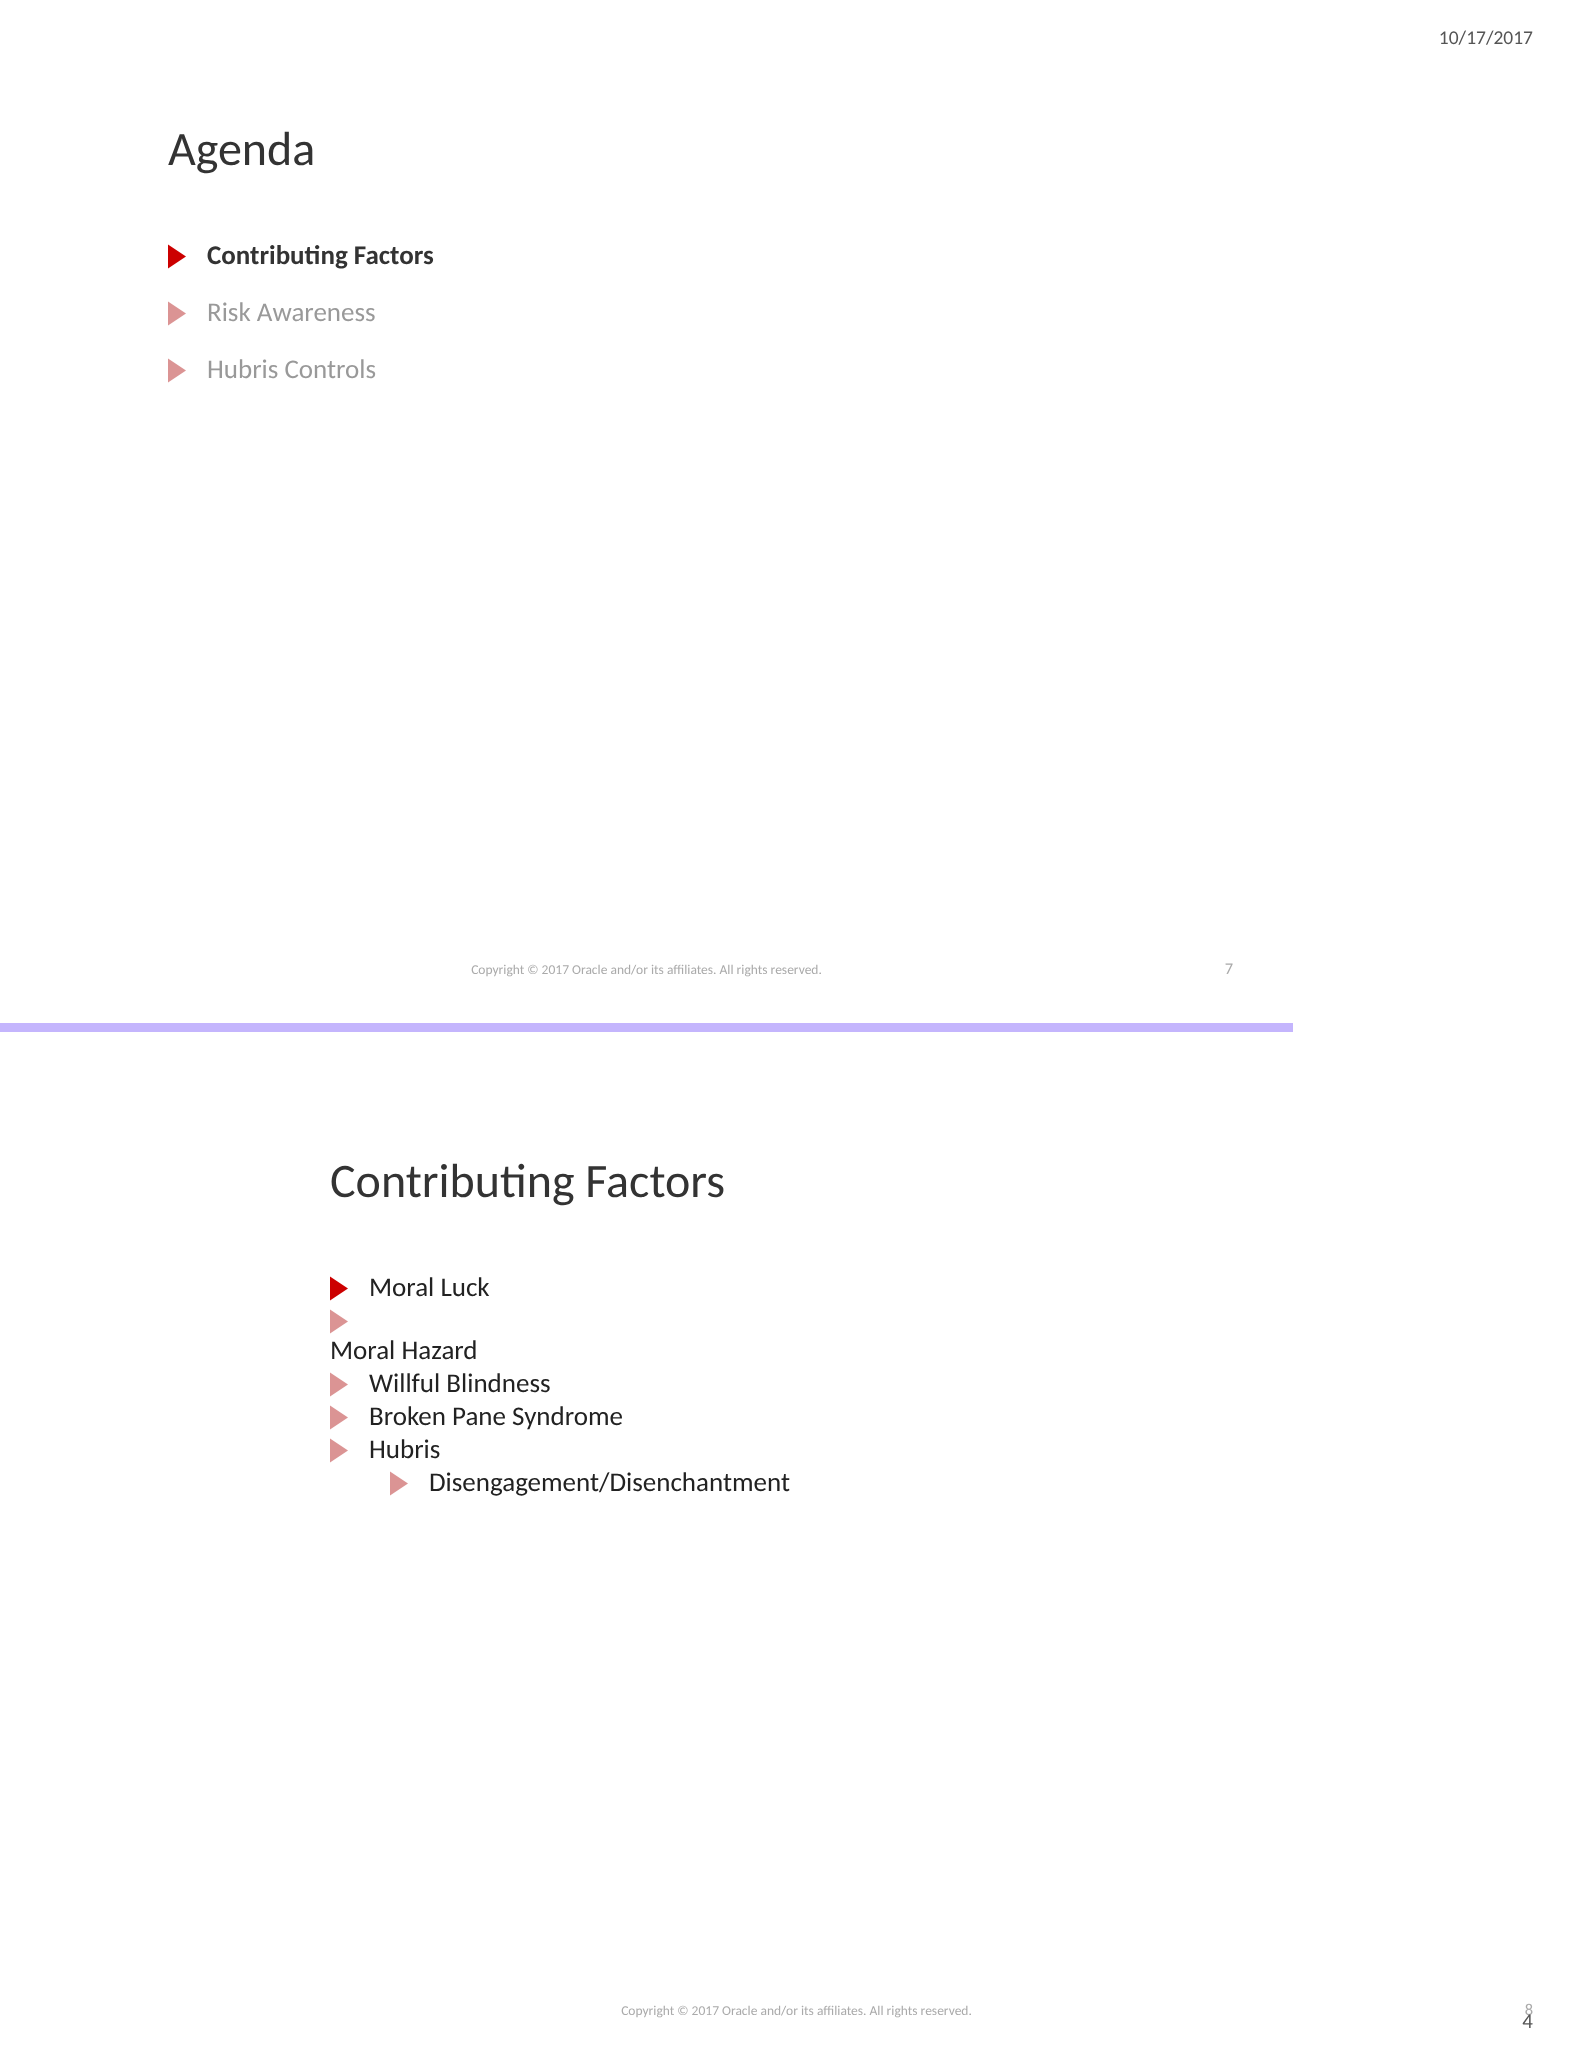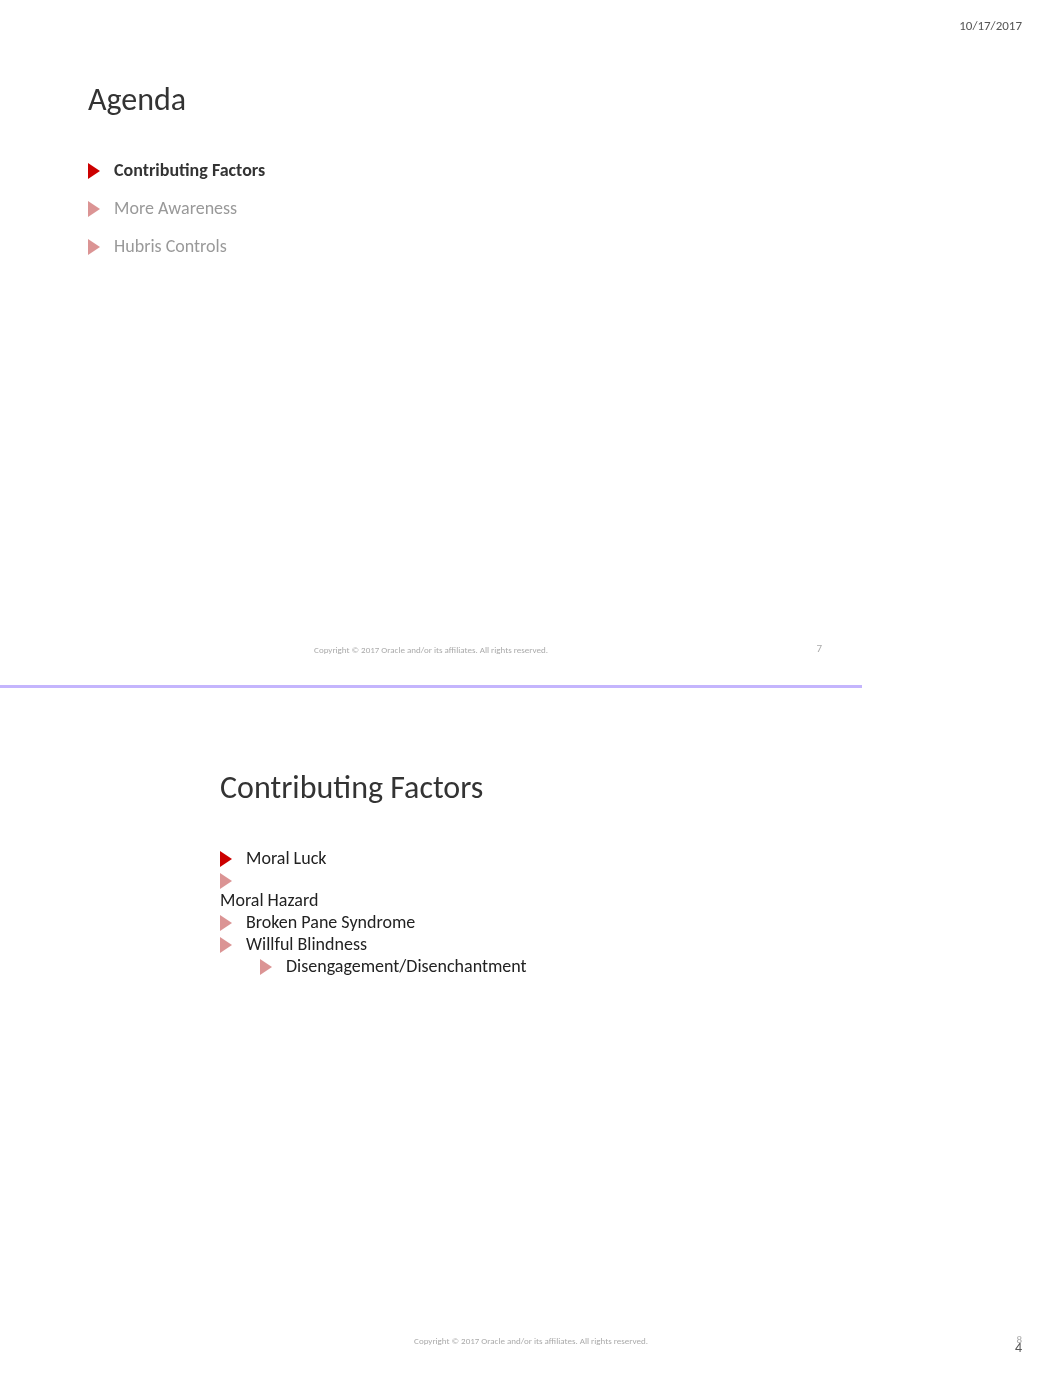--- a/index.html
+++ b/index.html
@@ -30,22 +30,22 @@
       font-size: 13px;
       color: #555;
     }
 
     
     .slide-1 {
       position: relative;
       width: 862px;
       height: 688px;
       background: #fff;
-      border-bottom: 3px solid #c4b5fd;
-      padding: 80px 220px 40px 88px;
+      border-bottom: 6px solid #c4b5fd;
+      padding: 80px 220px 40px 112px;
     }
 
     .slide-1 .page-number {
       position: absolute;
       bottom: 30px;
       right: 40px;
       font-size: 11px;
       color: #aaa;
     }
 
@@ -183,21 +183,21 @@
 
     <ul class="bullet-list">
 
       <li class="bullet-item active">
         <span class="chevron"></span>
         <span>Contributing Factors</span>
       </li>
 
       <li class="bullet-item inactive">
         <span class="chevron inactive-chevron"></span>
-        <span>More Awareness</span>
+        <span>Risk Awareness</span>
       </li>
 
       <li class="bullet-item inactive">
         <span class="chevron inactive-chevron"></span>
         <span>Hubris Controls</span>
       </li>
 
 
     </ul>
 
@@ -222,31 +222,37 @@
         <div class="bullet-item inactive" style="margin-bottom:0;flex-direction:column;">
           <span class="chevron inactive-chevron"></span>
           <span>Moral Hazard</span>
         </div>
       </li>
 
 
       <li>
         <div class="bullet-item inactive" style="margin-bottom:0;">
           <span class="chevron inactive-chevron"></span>
+          <span>Willful Blindness</span>
+        </div>
+      </li>
+
+      <li>
+        <div class="bullet-item inactive" style="margin-bottom:0;">
+          <span class="chevron inactive-chevron"></span>
           <span>Broken Pane Syndrome</span>
         </div>
       </li>
 
       <li>
         <div class="bullet-item inactive" style="margin-bottom:0;">
           <span class="chevron inactive-chevron"></span>
-          <span>Willful Blindness</span>
-        </div>
-      </li>
-
+          <span>Hubris</span>
+        </div>
+      </li>
 
       <li>
         <div class="bullet-item inactive" style="margin-bottom:0;padding-left:40px;">
           <span class="chevron inactive-chevron"></span>
           <span>Disengagement/Disenchantment</span>
         </div>
       </li>
 
     </ul>
 

